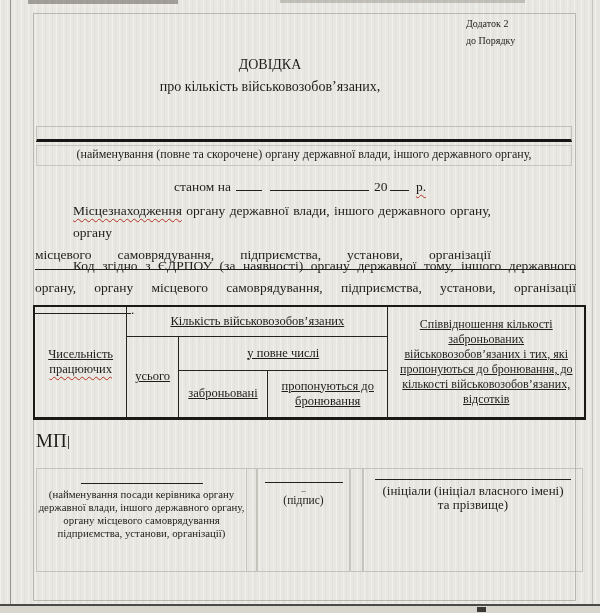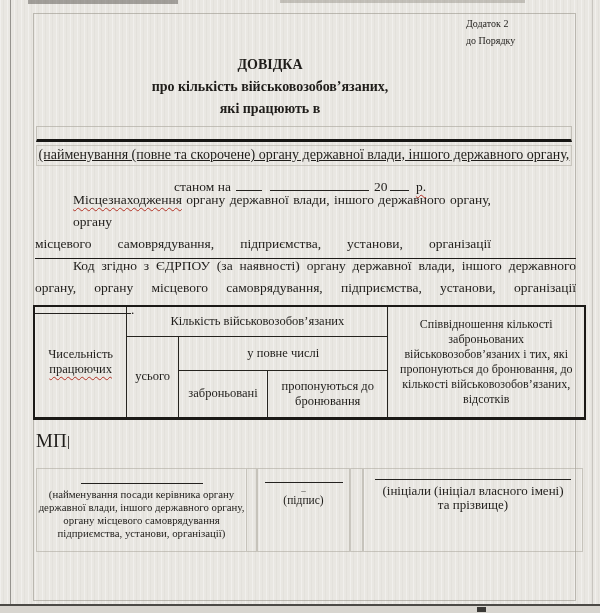--- a/index.html
+++ b/index.html
@@ -47,64 +47,64 @@
   .smudge1{left:28px;top:0;width:150px;height:4px;background:rgba(88,84,77,.5);}
   .smudge2{left:280px;top:0;width:245px;height:3px;background:rgba(120,114,104,.35);}
   .left-scan-line{left:10px;top:0;width:1px;height:605px;background:rgba(72,69,64,.5);}
   .right-scan-line{left:592px;top:0;width:1px;height:605px;background:rgba(140,136,127,.35);}
   .bottom-scan-line{left:0;top:604px;width:600px;height:2px;background:#4c4a46;}
   .bottom-strip{left:0;top:606px;width:600px;height:7px;background:#d8d5cf;}
   .bottom-dot{left:477px;top:607px;width:9px;height:5px;background:#3b3936;}
   .content-frame{left:33px;top:13px;width:541px;height:586px;}
 
   .annotation{left:466px;top:15px;font-size:10px;line-height:17px;}
-  .title-block{left:0;top:54px;width:540px;font-weight:bold;font-size:14px;line-height:22px;}
+  .title-block{left:0;top:54px;width:540px;font-weight:normal;font-size:14px;line-height:22px;}
 
   .name-field{
     left:36px;top:126px;width:534px;height:12px;
     border:1px solid rgba(168,164,153,.6);
     border-bottom:3px solid #171614;
   }
   .name-caption{
     left:36px;top:145px;width:534px;
     border:1px solid rgba(175,171,160,.55);
-    font-size:14px;line-height:13.5px;
+    font-size:12px;line-height:13.5px;
     padding:2px 0 3px 0;
-    text-decoration:underline;
   }
   .date-line{left:0;top:176px;width:600px;font-size:13.5px;}
   .blank-day{width:26px;}
   .blank-month{width:99px;}
   .blank-year{width:19px;margin-right:4px;}
   .blank-code{width:96px;margin:0;}
 
-  .location-para{left:35px;top:189px;width:456px;}
+  .location-para{left:35px;top:200px;width:456px;}
   .fill-rule{border-bottom:1.6px solid #1d1b18;height:3px;width:541px;}
   .edrpou-para{left:35px;top:255px;width:541px;}
   .edrpou-last{text-align:left;text-align-last:left;}
 
   table.main{
     position:absolute;left:33px;top:305px;
     border-collapse:collapse;
     width:553px;
     font-size:12.5px;line-height:15px;
   }
   table.main td{
     border:1px solid #26241f;
     text-align:center;vertical-align:middle;
     padding:1px 4px;
+    text-decoration:underline;
   }
   table.main{border:2px solid #1c1a17;border-bottom:3px solid #1c1a17;}
   td.ratio-cell{font-size:12px;line-height:15px;}
 
   .seal{left:36px;top:430px;font-size:19px;}
   .cursor{display:inline-block;width:1px;height:13px;background:#45423e;margin-left:1px;vertical-align:-2px;}
 
   .sig-row{
-    left:36px;top:468px;width:547px;height:84px;
+    left:36px;top:468px;width:547px;height:104px;
     display:flex;align-items:stretch;
     font-size:10.8px;line-height:13px;
   }
   .sig-cell{
     border:1px solid rgba(164,159,148,.5);
     box-sizing:border-box;
     text-align:center;
   }
   .sig-c1{width:211px;padding-top:14px;}
   .sig-gap1{width:10px;border-left:none;}
@@ -133,21 +133,20 @@
   <div class="abs faint-frame content-frame"></div>
 
   <div class="abs annotation">
     <div>Додаток 2</div>
     <div>до Порядку</div>
   </div>
 
   <div class="abs title-block center">
     <div>ДОВІДКА</div>
     <div>про кількість військовозобов’язаних,</div>
-    <div>які працюють в</div>
   </div>
 
   <div class="abs name-field"></div>
   <div class="abs name-caption center">
     <div>(найменування (повне та скорочене) органу державної влади, іншого державного органу,</div>
   </div>
 
   <div class="abs date-line center">
     <span>станом на</span>
     <span class="blank blank-day"></span>
@@ -159,21 +158,21 @@
   <div class="abs location-para serif-13">
     <div class="just indent">
       <span class="wavy">Місцезнаходження</span>
       <span>органу державної влади, іншого державного органу, органу</span>
     </div>
     <div class="just">місцевого самоврядування, підприємства, установи, організації</div>
     <div class="fill-rule"></div>
   </div>
 
   <div class="abs edrpou-para serif-13">
-    <div class="just indent">Код згідно з ЄДРПОУ (за наявності) органу державної влади, іншого державного</div>
+    <div class="just indent">Код згідно з ЄДРПОУ (за наявності) органу державної тому, іншого державного</div>
     <div class="just">органу, органу місцевого самоврядування, підприємства, установи, організації</div>
     <div class="edrpou-last">
       <span class="blank blank-code"></span><span>.</span>
     </div>
   </div>
 
   <table class="main">
     <colgroup>
       <col style="width:93px">
         <col style="width:52px">

